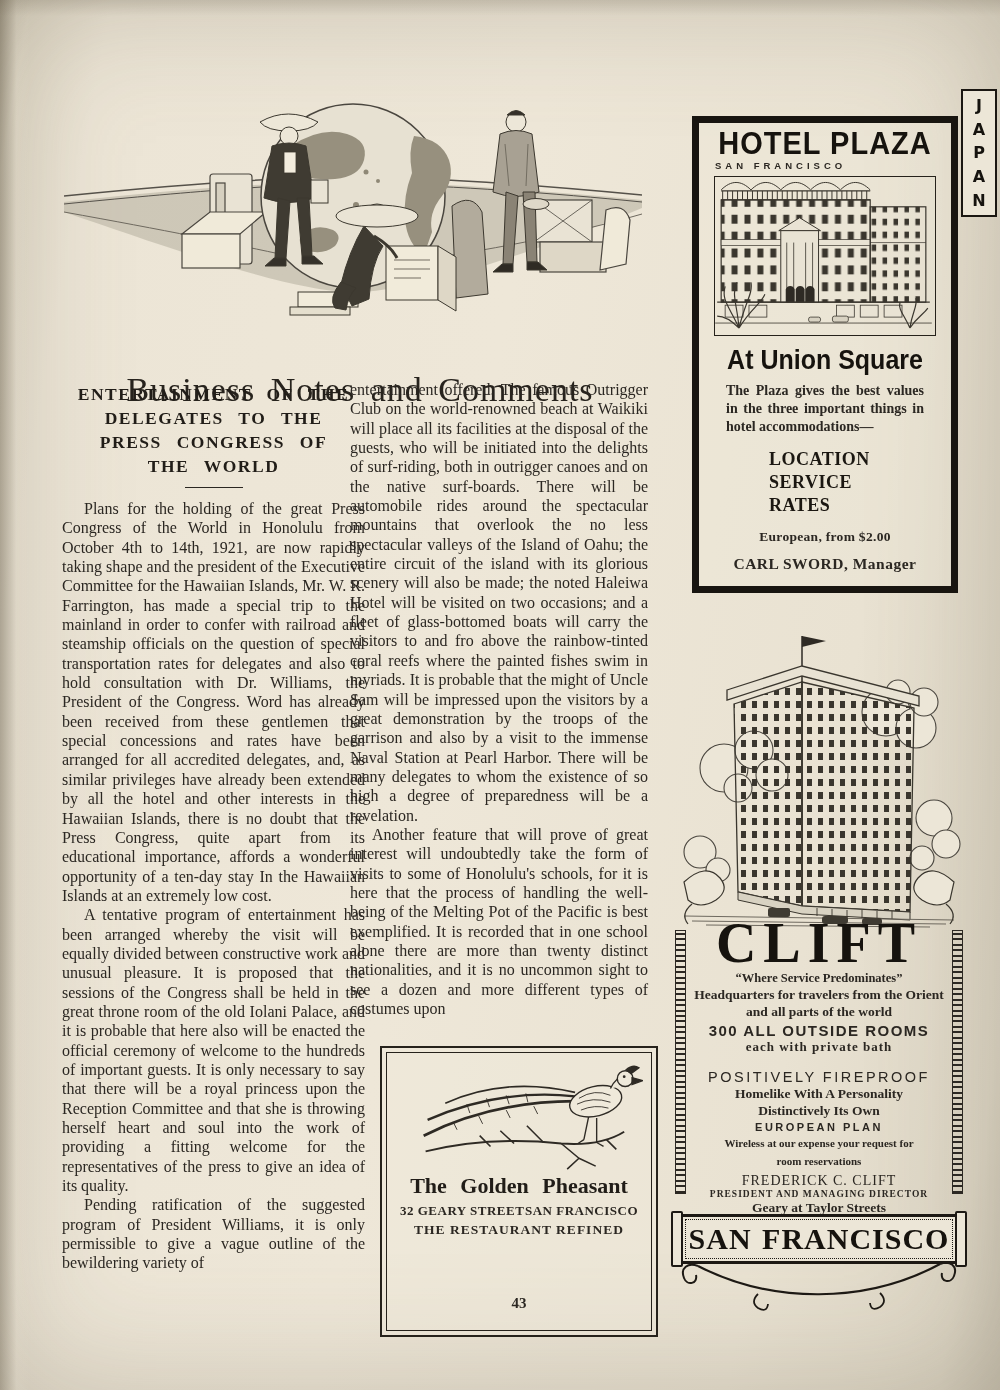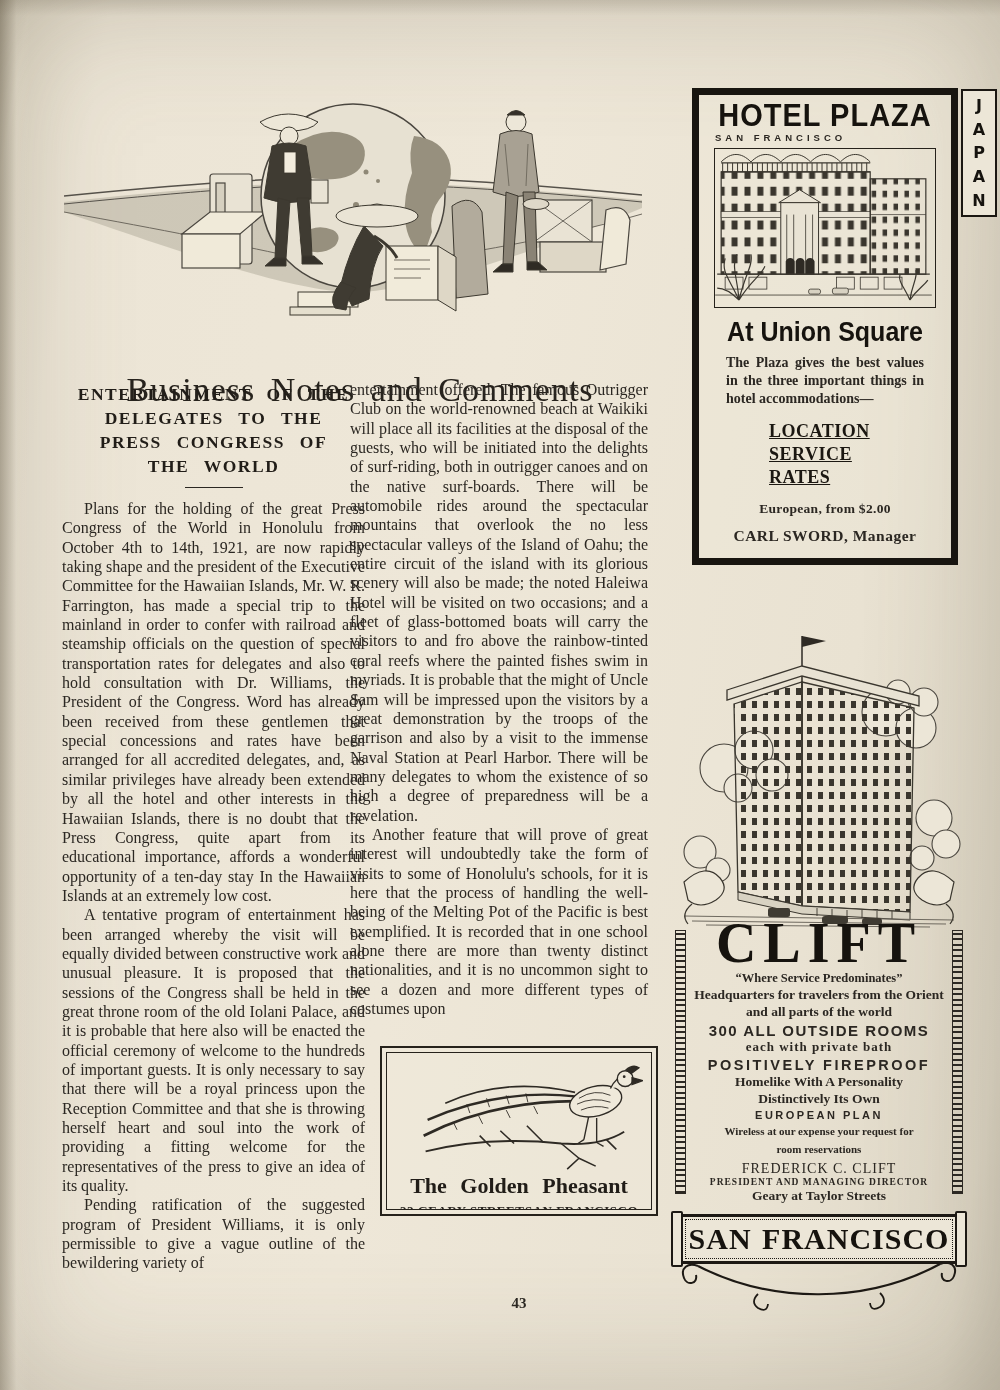--- a/index.html
+++ b/index.html
@@ -29,67 +29,67 @@
   .col1 { left:62px;  width:303px; }
   .col2 { left:350px; width:298px; }
   .headline { margin:2px 0 0; font-size:17.5px; font-weight:bold; text-align:center;
     letter-spacing:1.5px; word-spacing:9px; line-height:24px; color:#211d18; }
   .headline span { display:block; }
   .rule { width:58px; border-top:1.6px solid #2b2722; margin:9px auto 11px; }
   p.body { margin:0; font-size:16px; line-height:19.35px; text-align:justify; }
   p.ind { text-indent:22px; }
 
   
-  .pheasant-ad { position:absolute; left:380px; top:1046px; width:278px; height:170px;
+  .pheasant-ad { position:absolute; left:380px; top:1046px; width:278px; height:291px;
     border:2.5px solid #26221b; padding:4px; box-sizing:border-box; background:rgba(240,234,221,.35); }
   .pheasant-inner { border:1.5px solid #26221b; height:100%; box-sizing:border-box; text-align:center; overflow:hidden; }
   .ph-svg { width:248px; height:116px; margin:4px auto 0; }
   .ph-name { font-size:22px; font-weight:bold; word-spacing:8px; margin-top:0; color:#211d18; }
   .ph-addr { display:flex; justify-content:space-between; padding:0 13px; margin-top:4px;
     font-size:13px; font-weight:bold; letter-spacing:.5px; }
   .ph-line2 { font-size:13.5px; font-weight:bold; letter-spacing:1px; margin-top:3px; }
   .ph-line3 { font-family:"Liberation Sans",sans-serif; font-size:11.5px; font-weight:bold; margin-top:6px; }
 
   .page-num { position:absolute; left:380px; top:1295px; width:278px; text-align:center;
     font-size:15px; font-weight:bold; }
 
   
-  .plaza-ad { position:absolute; left:692px; top:88px; width:266px; height:477px;
+  .plaza-ad { position:absolute; left:692px; top:116px; width:266px; height:477px;
     border:7px solid #181510; box-sizing:border-box; text-align:center; overflow:hidden;
     background:rgba(240,234,221,.25); }
   .plaza-title { font-family:"Liberation Sans",sans-serif; font-weight:bold; font-size:29px;
     letter-spacing:1px; margin-top:5px; transform:scaleY(1.05); color:#16130e; }
   .plaza-sub { font-family:"Liberation Sans",sans-serif; font-weight:bold; font-size:9.5px;
     letter-spacing:4px; text-align:left; padding-left:16px; margin-top:-1px; }
   .plaza-imgbox { width:220px; height:158px; margin:5px auto 0; border:1.5px solid #26221b; overflow:hidden; }
   .plaza-tag { font-family:"Liberation Sans",sans-serif; font-weight:bold; font-size:25px;
     margin-top:9px; transform:scaleY(1.1); color:#16130e; }
   .plaza-body { width:198px; margin:8px auto 0; font-size:14px; font-weight:bold;
     line-height:18px; text-align:justify; }
   .plaza-feats { width:112px; margin:12px auto 0; text-align:left; font-weight:bold;
-    font-size:18px; line-height:23px; letter-spacing:.5px; color:#1b1711;text-decoration:underline; }
+    font-size:18px; line-height:23px; letter-spacing:.5px; color:#1b1711; }
   .plaza-rate { margin-top:12px; font-size:13.5px; font-weight:bold; letter-spacing:.3px; }
   .plaza-mgr { margin-top:10px; font-size:15.5px; font-weight:bold; letter-spacing:.5px; }
 
   
   .clift-ad { position:absolute; left:672px; top:620px; width:294px; height:700px; }
   .clift-svg { width:294px; height:308px; }
   .clift-rail { position:absolute; width:9px; top:310px; height:262px; border:1px solid #2c2823;
     background:repeating-linear-gradient(0deg,#2c2823 0 2px, rgba(0,0,0,0) 2px 5.5px); }
   .rail-left { left:3px; } .rail-right { right:3px; }
   .clift-panel { position:absolute; left:14px; right:14px; top:300px; text-align:center; }
   .clift-name1 { font-size:56px; line-height:46px; font-weight:bold; letter-spacing:7px; color:#16130e; }
   .clift-name2 { font-size:35px; line-height:32px; font-weight:bold; letter-spacing:11px; color:#16130e; }
   .clift-quote { margin-top:5px; font-size:12.5px; font-weight:bold; }
   .clift-hq { font-size:13.5px; font-weight:bold; line-height:14.5px; margin-top:2px; }
   .clift-rooms { font-family:"Liberation Sans",sans-serif; font-weight:bold; font-size:15px;
     letter-spacing:1.5px; margin-top:3px; }
   .clift-bath { font-size:13px; font-weight:bold; letter-spacing:1px; }
-  .clift-fire { font-family:"Liberation Sans",sans-serif; font-weight:bold; font-size:14.5px;
-    letter-spacing:2.5px; margin-top:2px; }
+  .clift-fire { font-family:"Liberation Sans",sans-serif; font-weight:normal; font-size:14.5px;
+    letter-spacing:2.5px; margin-top:14px; }
   .clift-home { font-size:13.5px; font-weight:bold; line-height:14.5px; margin-top:2px; }
   .clift-plan { font-family:"Liberation Sans",sans-serif; font-weight:bold; font-size:11px;
     letter-spacing:2.5px; margin-top:3px; }
   .clift-wire { font-size:11px; font-weight:bold; line-height:14.5px; margin-top:3px; }
   .clift-owner { font-size:14px; letter-spacing:1px; margin-top:5px; }
   .clift-ownertitle { font-size:9.5px; font-weight:bold; letter-spacing:1px; }
   .clift-address { font-size:13.5px; font-weight:bold; margin-top:1px; }
   .clift-banner { position:absolute; left:8px; right:8px; top:594px; height:44px;
     border:3px solid #1d1914; background:#ece6d7; display:flex; align-items:center; justify-content:center;
     font-size:30px; font-weight:bold; letter-spacing:1px; word-spacing:2px; color:#16130e; }

